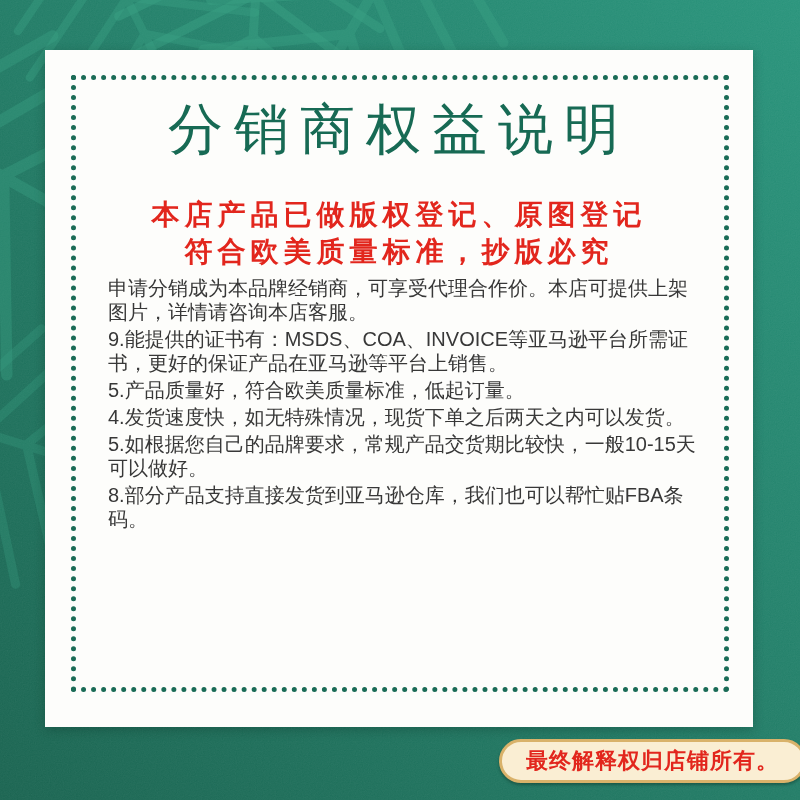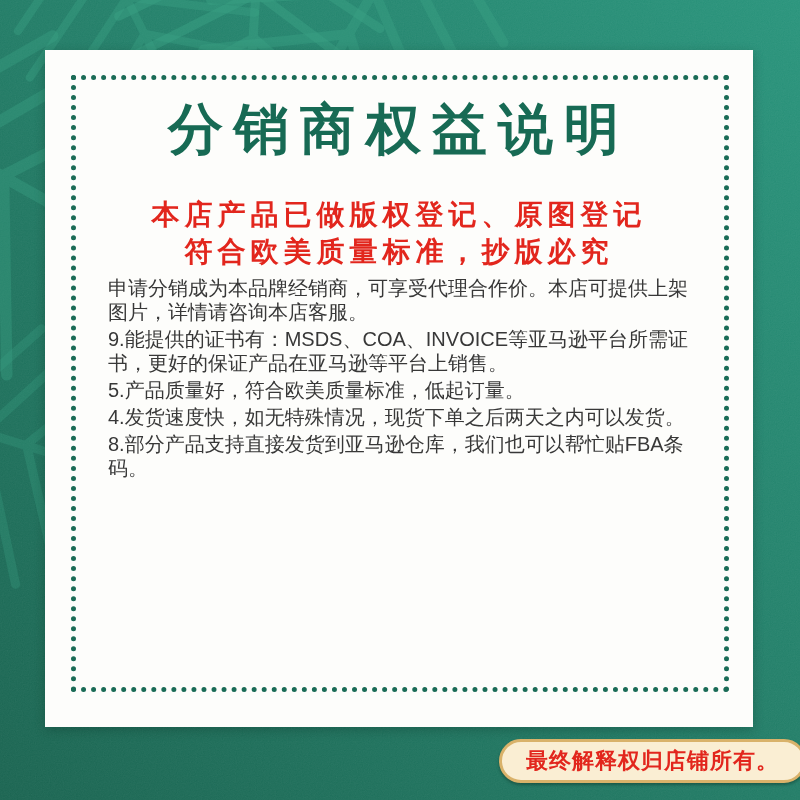--- a/index.html
+++ b/index.html
@@ -38,21 +38,21 @@
     border: 5px dotted #1a6b56;
     pointer-events: none;
   }
   .page-title {
     position: absolute;
     top: 52px;
     left: 0;
     right: 0;
     text-align: center;
     font-size: 55px;
-    font-weight: bold;
+    font-weight: normal;
     color: #176a54;
     letter-spacing: 11px;
     line-height: 1;
     white-space: nowrap;
   }
   .subtitle {
     position: absolute;
     top: 146px;
     left: 0;
     right: 0;
@@ -131,19 +131,20 @@
     <div class="subtitle">
       <div>本店产品已做版权登记、原图登记</div>
       <div>符合欧美质量标准，抄版必究</div>
     </div>
 
     <div class="body-text">
       <p>申请分销成为本品牌经销商，可享受代理合作价。本店可提供上架图片，详情请咨询本店客服。</p>
       <p>9.能提供的证书有：MSDS、COA、INVOICE等亚马逊平台所需证书，更好的保证产品在亚马逊等平台上销售。</p>
       <p>5.产品质量好，符合欧美质量标准，低起订量。</p>
       <p>4.发货速度快，如无特殊情况，现货下单之后两天之内可以发货。</p>
+      <p>5.如根据您自己的品牌要求，常规产品交货期比较快，一般10-15天可以做好。</p>
       <p>8.部分产品支持直接发货到亚马逊仓库，我们也可以帮忙贴FBA条码。</p>
     </div>
   </div>
 
   <div class="footer-badge">最终解释权归店铺所有。</div>
 
 </div>
 
 </body></html>

